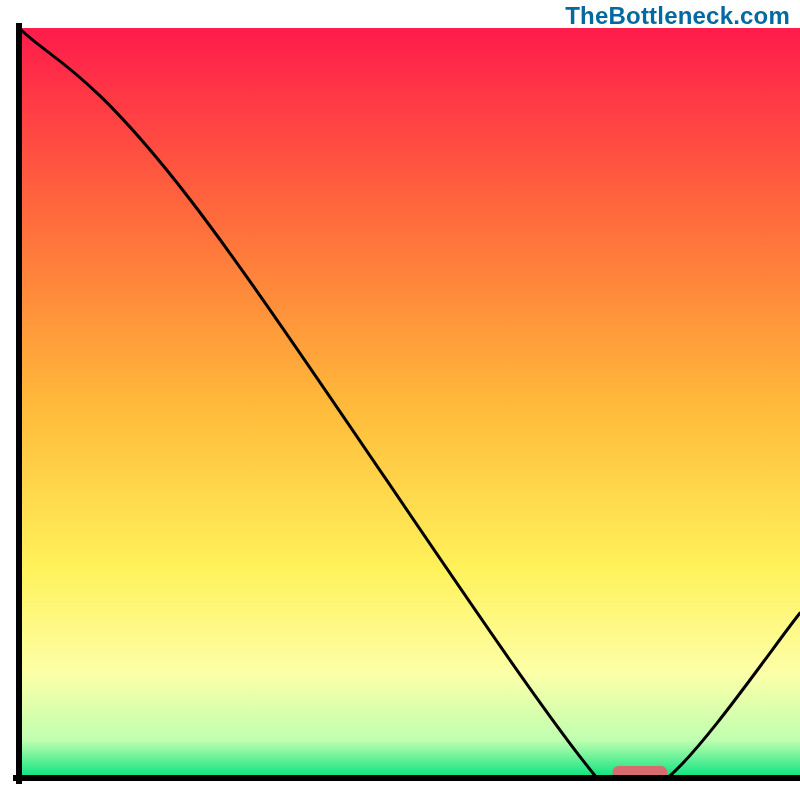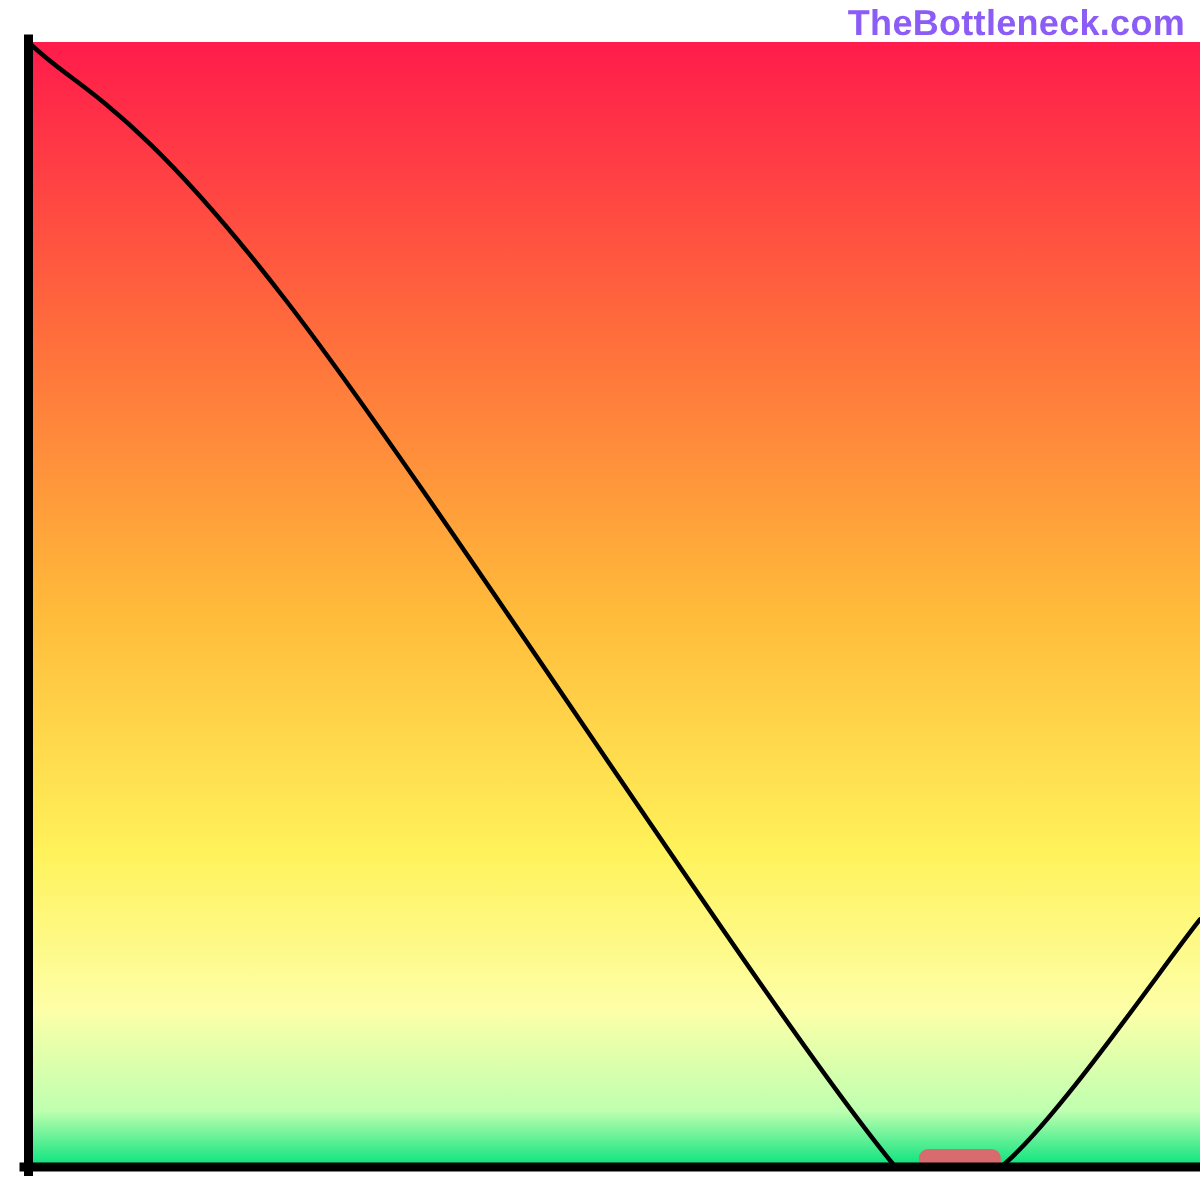--- a/index.html
+++ b/index.html
@@ -14,21 +14,21 @@
     position: relative;
     width: 800px;
     height: 800px;
   }
   .watermark {
     position: absolute;
     top: 2px;
     right: 10px;
     font-size: 24px;
     font-weight: 600;
-    color: #8b5cf6;
+    color: #0369a1;
     letter-spacing: 0.2px;
     z-index: 20;
   }
   svg.plot {
     position: absolute;
     inset: 0;
     width: 800px;
     height: 800px;
     display: block;
   }

